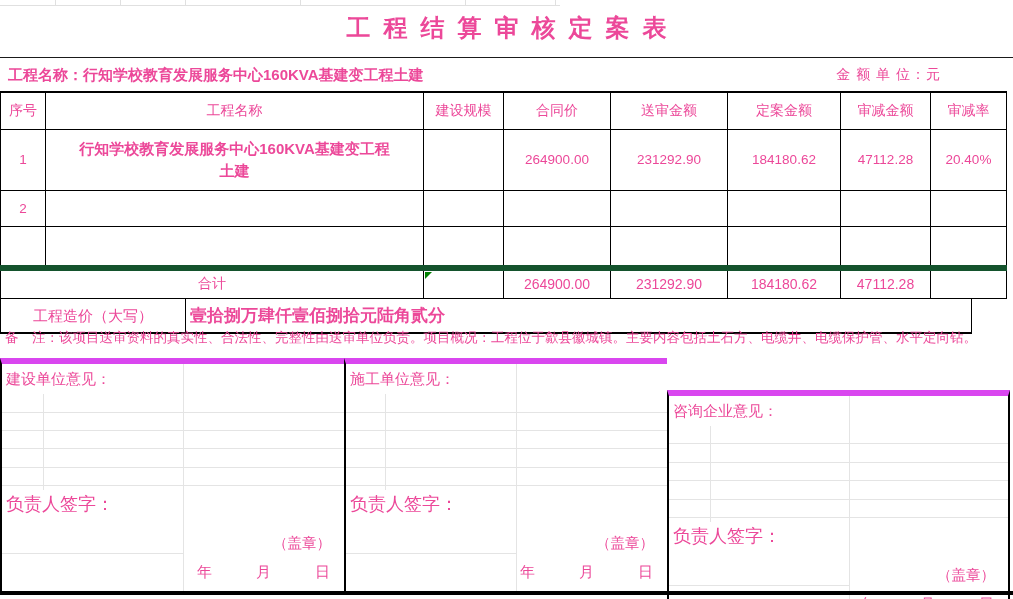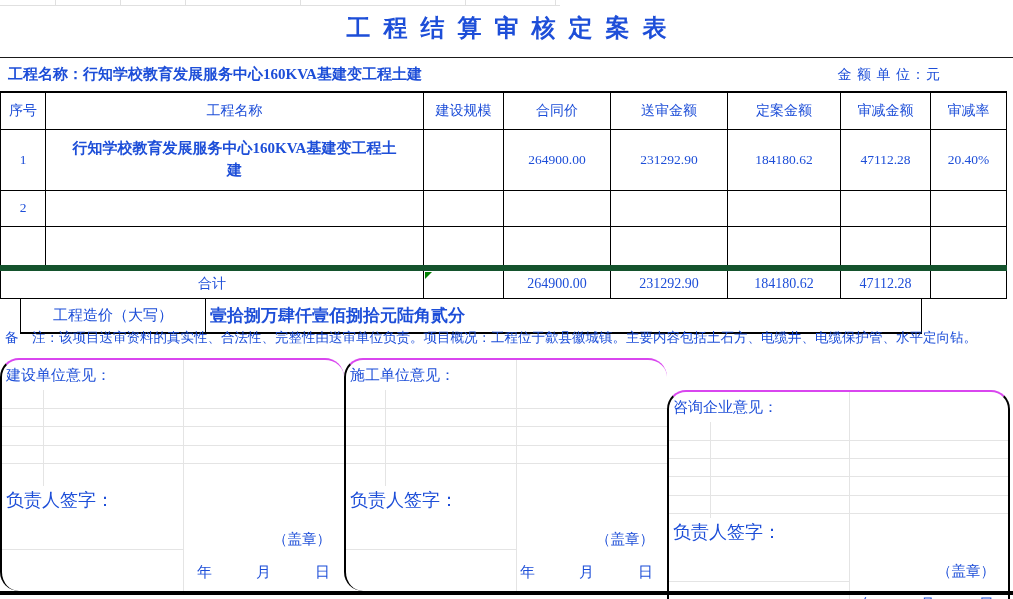--- a/index.html
+++ b/index.html
@@ -1,18 +1,18 @@
 <!DOCTYPE html>
 <html><head>
 <meta charset="utf-8">
 <style>
   html,body{margin:0;padding:0;background:#f4f4f4;}
   .page{
     position:relative;width:1013px;height:599px;background:#ffffff;
-    font-family:Liberation Serif, serif;color:#1d4ed8;
+    font-family:Liberation Sans, sans-serif;color:#ec4899;
     overflow:hidden;margin:0 auto;
   }
   
   .topstrip{position:absolute;top:0;left:0;width:560px;height:5px;border-bottom:1px solid #e0e0e0;}
   .tick{position:absolute;top:0;width:1px;height:5px;background:#e0e0e0;}
   
   .title{
     position:absolute;top:12px;left:0;width:100%;text-align:center;
     font-size:24px;font-weight:bold;letter-spacing:13px;text-indent:13px;white-space:nowrap;
   }
@@ -29,30 +29,30 @@
   table.main tr.hdr td{height:36px;font-size:14px;border-top:2px solid #000;}
   tr.r1 td{height:48px;}
   tr.r2 td{height:35px;}
   tr.r3 td{height:38px;}
   tr.total td{height:27px;border-top:6px solid #14532d;font-size:14px;}
   .projname{width:324px;margin:8px auto;font-weight:bold;font-size:15px;line-height:1.45;text-align:center;}
   td.scale-cell{position:relative;}
   .tri{position:absolute;top:1px;left:1px;width:0;height:0;
     border-top:7px solid #008000;border-right:7px solid transparent;}
   
-  .wordsrow{display:flex;width:902px;height:35px;border:1px solid #000;border-top:none;
-    border-bottom:2px solid #000;box-sizing:border-box;margin-left:20px;}
+  .wordsrow{display:flex;width:972px;height:35px;border:1px solid #000;border-top:none;
+    border-bottom:2px solid #000;box-sizing:border-box;}
   .words-label{width:184px;border-right:1px solid #000;text-align:center;line-height:33px;font-size:15px;flex:none;}
   .words-value{flex:1;line-height:33px;font-size:17px;font-weight:bold;padding-left:4px;white-space:nowrap;}
   
   .note{position:absolute;top:319px;left:5px;right:5px;height:38px;display:flex;align-items:center;
     font-size:13.5px;white-space:nowrap;}
   
   .opinions{position:absolute;top:358px;left:0;width:1010px;height:233px;display:flex;}
-  .obox{position:relative;box-sizing:border-box;border-top:2px solid #d946ef;border-left:2px solid #000;height:233px;border-radius:19px;}
+  .obox{position:relative;box-sizing:border-box;border-top:6px solid #d946ef;border-left:2px solid #000;height:233px;}
   .obox.last{border-right:2px solid #000;}
   .o1{width:344px;} .o2{width:323px;} .o3{width:343px;margin-top:32px;}
   .gridband{position:absolute;left:0;right:0;top:30px;height:96px;
     background:repeating-linear-gradient(to bottom,transparent 0 17.5px,#e4e4e4 17.5px 18.5px);}
   .vline{position:absolute;left:53%;top:0;bottom:0;width:1px;background:#e4e4e4;}
   .vline2{position:absolute;left:12%;top:30px;height:96px;width:1px;background:#e4e4e4;}
   .hpart{position:absolute;left:0;top:189px;width:53%;height:1px;background:#e4e4e4;}
   .otitle{position:absolute;top:6px;left:4px;font-size:15px;white-space:nowrap;}
   .osign{position:absolute;top:128px;left:4px;font-size:18px;white-space:nowrap;}
   .oseal{position:absolute;top:170px;right:13px;font-size:14.5px;white-space:nowrap;}

